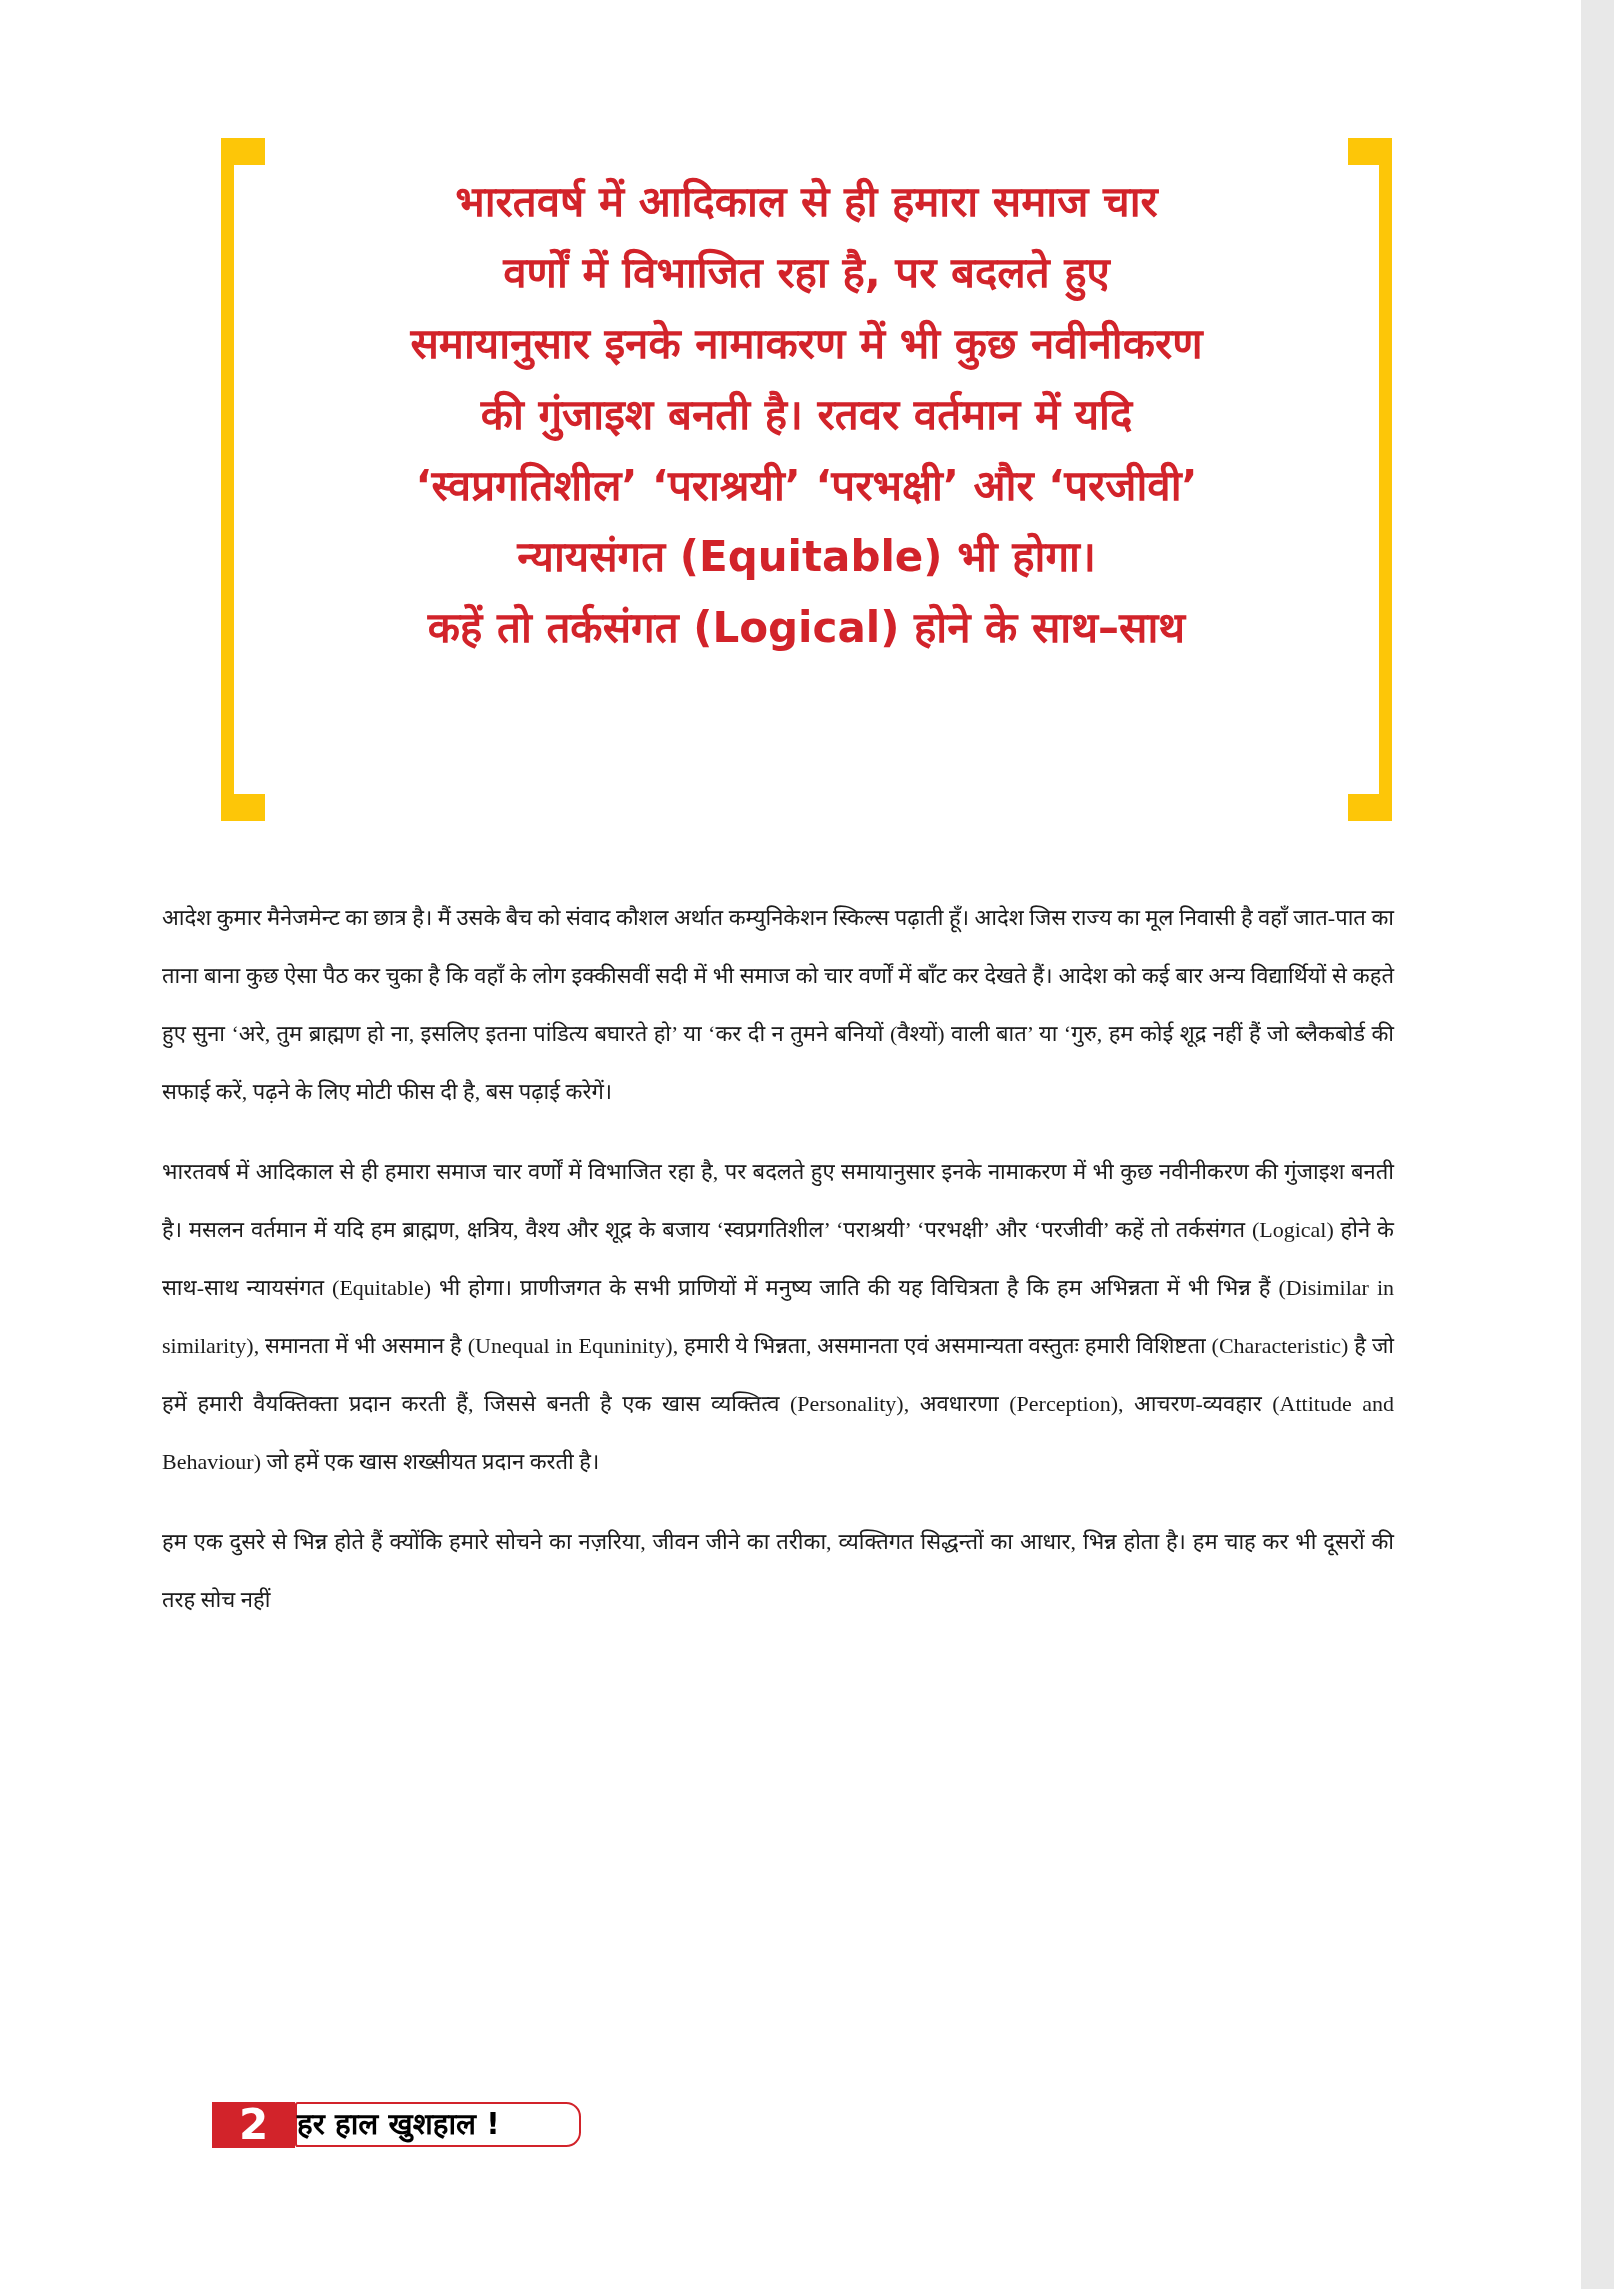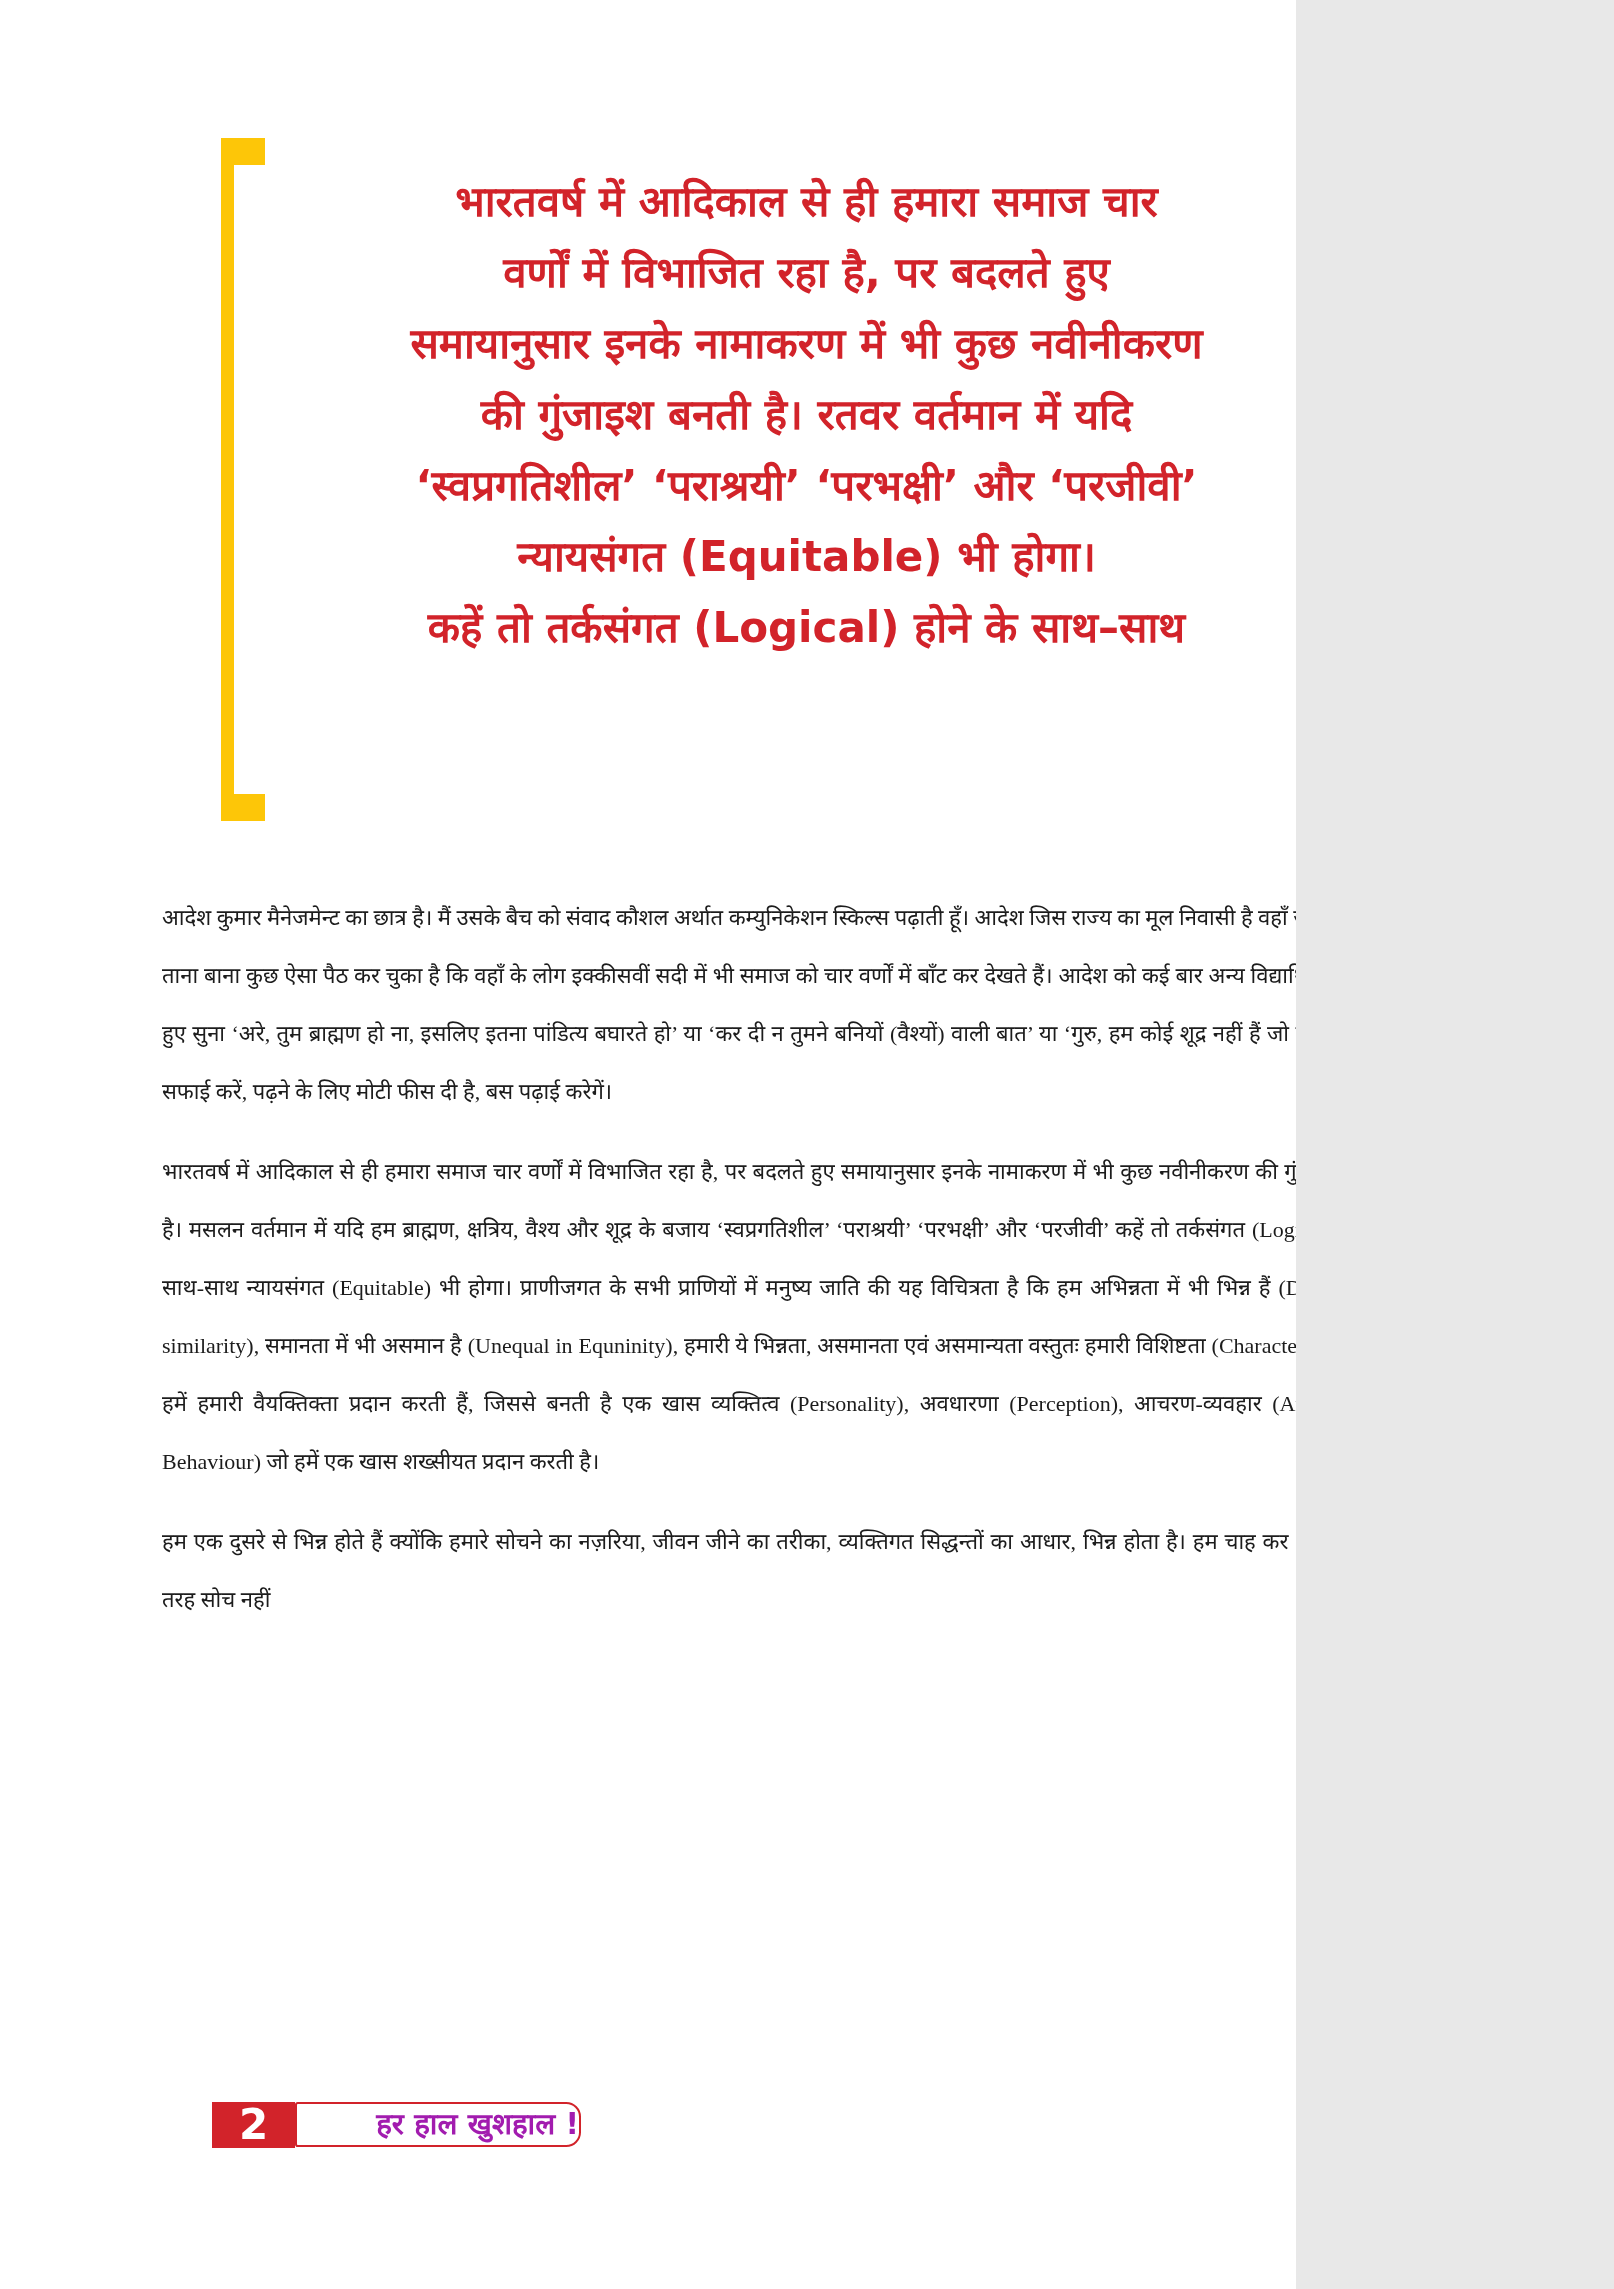--- a/index.html
+++ b/index.html
@@ -1,18 +1,18 @@
 <!DOCTYPE html>
 <html style="font-size:14.8px"><head>
 <meta charset="utf-8">
 <style>
   html, body { margin: 0; padding: 0; background: #e8e8e8; }
   .page {
     position: relative;
-    width: 1296px;
+    width: 1581px;
     height: 2290px;
     background: #ffffff;
     font-family: "Liberation Serif", "DejaVu Serif", serif;
     color: #1c1c1c;
     overflow: hidden;
   }
 
   
   .quote-block {
     position: absolute;
@@ -87,22 +87,22 @@
     position: absolute;
     left: 83px; top: 0;
     width: 282px; height: 41px;
     background: #ffffff;
     border: 2.8px solid #d2232a;
     border-radius: 2.8px 14.8px 14.8px 2.8px;
     font-family: "DejaVu Sans", "Liberation Sans", sans-serif;
     font-weight: 600;
     font-size: 29.5px;
     line-height: 41px;
-    text-align: right;
-    color: #a21caf;
+    text-align: left;
+    color: #000000;
   }
 </style>
 </head>
 <body>
 
 <div class="page">
 
   <div class="quote-block">
     <div class="bracket bracket-left"></div>
     <div class="bracket bracket-right"></div>

